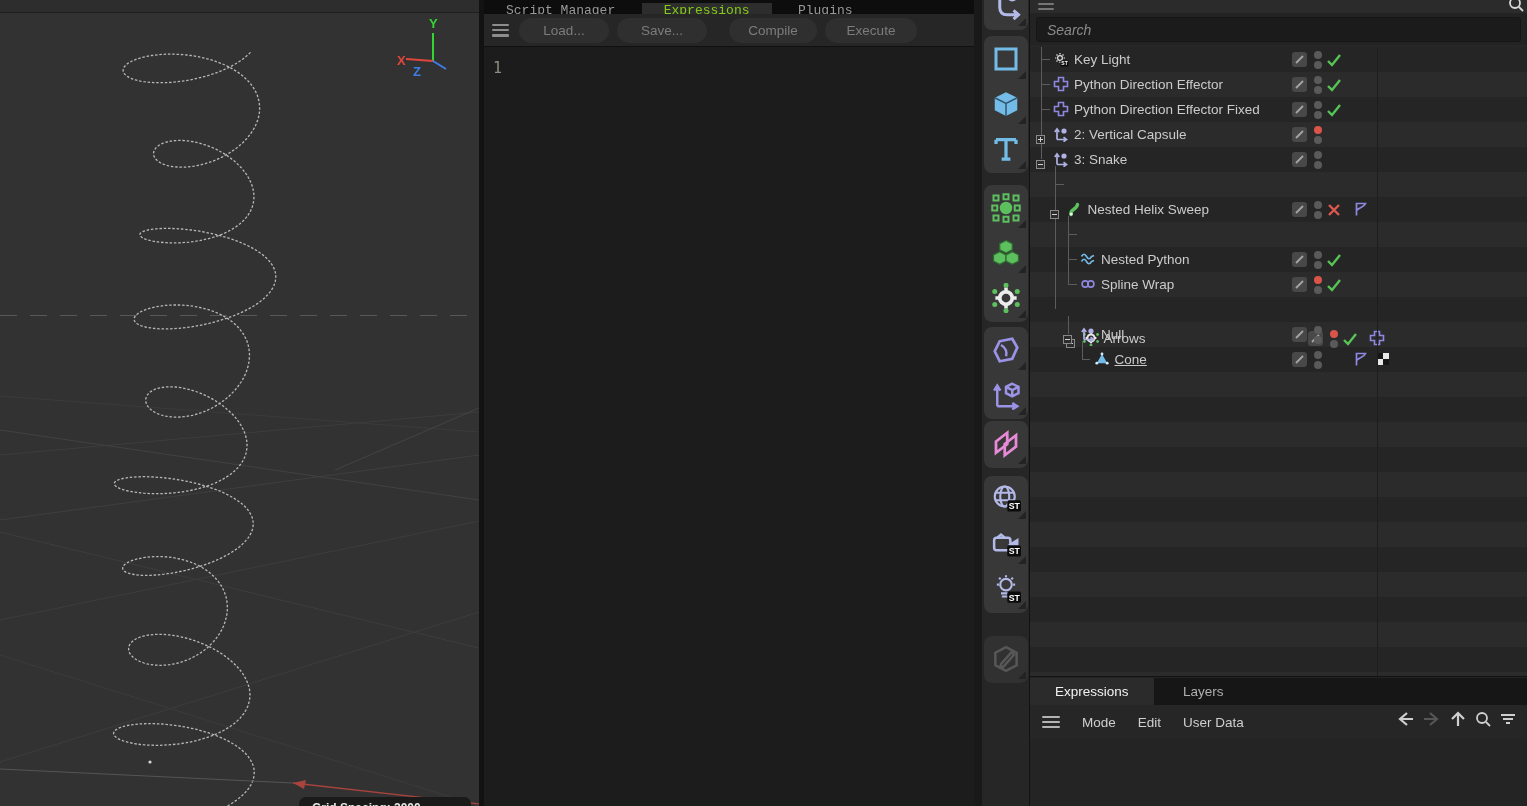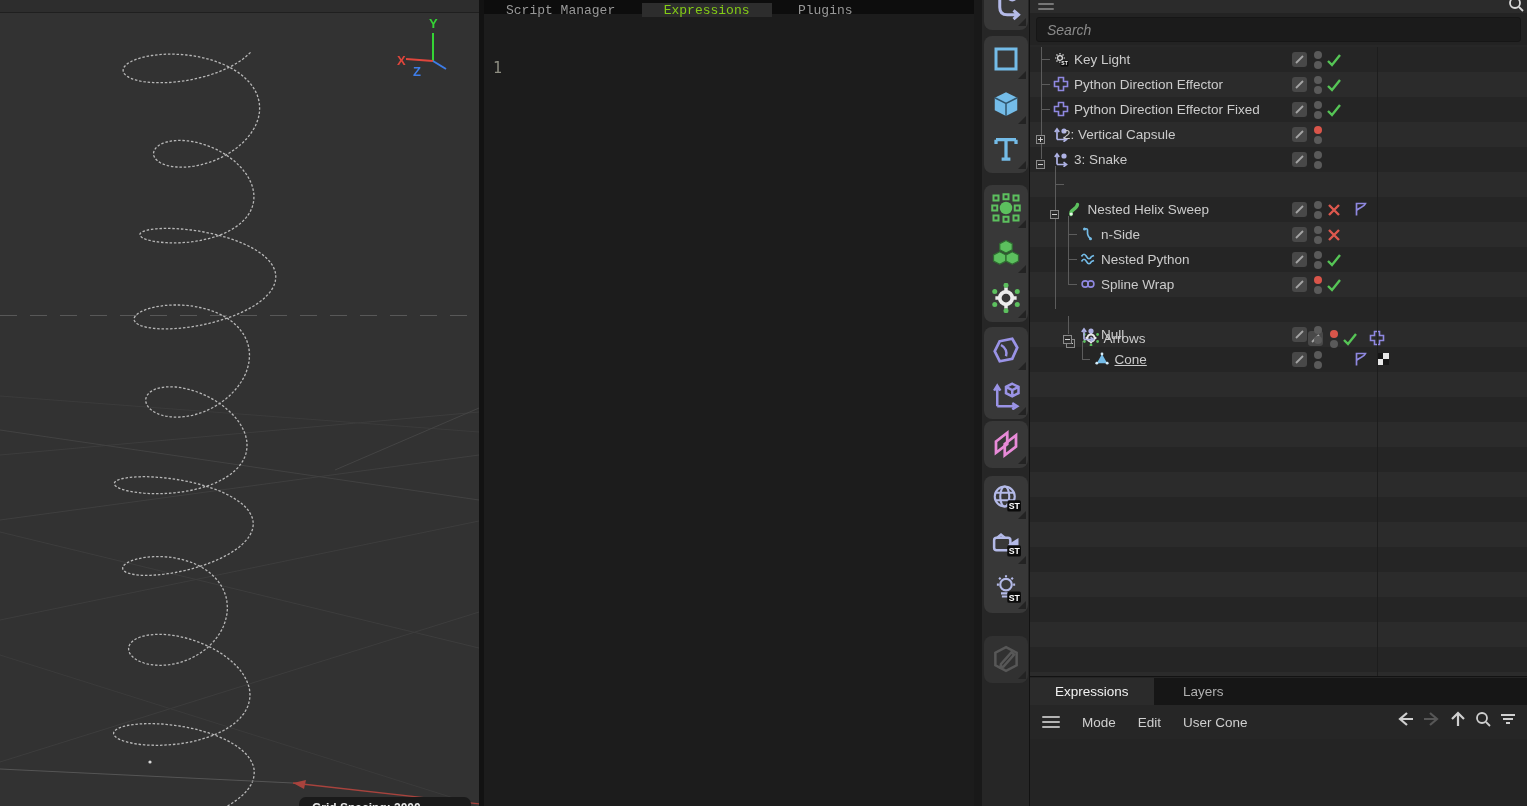--- a/index.html
+++ b/index.html
@@ -122,20 +122,31 @@
   </div>
 
   <div class="vdiv" style="left:479px;width:5px"></div>
 
   <div id="script-panel">
     <div id="sp-tabs">
       <span class="sp-tab">Script Manager</span>
       <span class="sp-tab active">Expressions</span>
       <span class="sp-tab">Plugins</span>
     </div>
+    <div id="sp-toolbar">
+      <div id="sp-burger">
+          <span></span>
+          <span></span>
+          <span></span>
+        </div>
+      <button class="sp-btn b1">Load...</button>
+      <button class="sp-btn b2">Save...</button>
+      <button class="sp-btn b3">Compile</button>
+      <button class="sp-btn b4">Execute</button>
+    </div>
     <div id="sp-editor">
       <div id="sp-linenum">1</div>
     </div>
   </div>
   <div id="sp-gutter"></div>
 
   <div id="toolbar">
       <div class="tb-group" style="top: -17px; height: 47px;">
         <div class="tb-tile">
           <svg width="30" height="30" viewBox="0 0 24 24">
@@ -402,21 +413,21 @@
               <line x1="4.5" y1="2" x2="4.5" y2="7" stroke="#cfcfcf"></line>
             </svg></div>
           <div class="abs" style="left: 23px; top: 4px; width: 16px; height: 16px;"><svg width="16" height="16" viewBox="0 0 16 16">
               <g stroke="#aeb2e4" stroke-width="1.7" fill="none">
                 <path d="M4,13.5 V4 M4,13.5 H12"></path>
                 <path d="M1.8,6 L4,3 L6.2,6" fill="none"></path>
                 <path d="M10.5,11.3 L13.5,13.5 L10.5,15.7" fill="none"></path>
               </g>
               <circle cx="11" cy="5" r="2.6" fill="#aeb2e4"></circle>
             </svg></div>
-          <span class="om-row-label" style="left: 33px;">2: Vertical Capsule</span>
+          <span class="om-row-label" style="left: 44px;">2: Vertical Capsule</span>
           <div class="abs" style="left: 262px; top: 5px; width: 15px; height: 15px; border-radius: 3px; background: rgb(72, 72, 72);"><svg width="15" height="15">
               <line x1="4" y1="11" x2="11" y2="4" stroke="#a5a5a5" stroke-width="1.8"></line>
             </svg></div>
           <div class="abs" style="left: 283px; top: 0px; width: 10px; height: 25px;"><svg width="10" height="25">
               <circle cx="5" cy="8" r="4" fill="#d9554a"></circle>
               <circle cx="5" cy="18" r="4" fill="#5a5a5a"></circle>
             </svg></div>
         </div>
         <div class="abs" style="left: 0px; top: 147px; width: 497px; height: 25px;">
           <div class="abs" style="left: 6px; top: 8px; width: 9px; height: 9px;"><svg width="9" height="9">
@@ -455,38 +466,20 @@
             </svg></div>
           <div class="abs" style="left: 283px; top: 0px; width: 10px; height: 25px;"><svg width="10" height="25">
               <circle cx="5" cy="8" r="4" fill="#5a5a5a"></circle>
               <circle cx="5" cy="18" r="4" fill="#5a5a5a"></circle>
             </svg></div>
           <div class="abs" style="left: 296px; top: 5px; width: 16px; height: 16px;"><svg width="16" height="16">
               <path d="M3,3 L13,13 M13,3 L3,13" stroke="#dd584e" stroke-width="2.4"></path>
             </svg></div>
           <div class="abs" style="left: 323px; top: 4px; width: 16px; height: 16px;"><svg width="16" height="16" viewBox="0 0 16 16">
               <path d="M3.5,14.5 V2.5 H12.5 C11,6.5 6.5,6 3.5,9.5" fill="none" stroke="#8f88e0" stroke-width="1.7"></path>
-            </svg></div>
-        </div>
-        <div class="abs" style="left: 0px; top: 222px; width: 497px; height: 25px;">
-          <div class="abs" style="left: 50px; top: 4px; width: 16px; height: 16px;"><svg width="16" height="16" viewBox="0 0 16 16">
-              <path d="M4.5,3 C11,1.5 4,8 10.5,12.5" fill="none" stroke="#74bce8" stroke-width="1.7"></path>
-              <circle cx="4.5" cy="3" r="1.5" fill="#74bce8"></circle>
-              <circle cx="10.5" cy="12.8" r="1.5" fill="#74bce8"></circle>
-            </svg></div>
-          <span class="om-row-label" style="left: 71px;">n-Side</span>
-          <div class="abs" style="left: 262px; top: 5px; width: 15px; height: 15px; border-radius: 3px; background: rgb(72, 72, 72);"><svg width="15" height="15">
-              <line x1="4" y1="11" x2="11" y2="4" stroke="#a5a5a5" stroke-width="1.8"></line>
-            </svg></div>
-          <div class="abs" style="left: 283px; top: 0px; width: 10px; height: 25px;"><svg width="10" height="25">
-              <circle cx="5" cy="8" r="4" fill="#5a5a5a"></circle>
-              <circle cx="5" cy="18" r="4" fill="#5a5a5a"></circle>
-            </svg></div>
-          <div class="abs" style="left: 296px; top: 5px; width: 16px; height: 16px;"><svg width="16" height="16">
-              <path d="M3,3 L13,13 M13,3 L3,13" stroke="#dd584e" stroke-width="2.4"></path>
             </svg></div>
         </div>
         <div class="abs" style="left: 0px; top: 247px; width: 497px; height: 25px;">
           <div class="abs" style="left: 50px; top: 4px; width: 16px; height: 16px;"><svg width="16" height="16" viewBox="0 0 16 16">
               <g stroke="#74bce8" stroke-width="1.6" fill="none">
                 <path d="M1.5,5.5 q2.5,-4.5 5,0 t5,0 M11.5,5.5 l2.5,-1"></path>
                 <path d="M1.5,10.5 q2.5,-4.5 5,0 t5,0 M11.5,10.5 l2.5,-1"></path>
               </g>
             </svg></div>
           <span class="om-row-label" style="left: 71px;">Nested Python</span>
@@ -628,21 +621,21 @@
       <span class="attr-tab">Layers</span>
     </div>
     <div id="attr-menu">
       <div id="attr-burger">
           <span></span>
           <span></span>
           <span></span>
         </div>
       <span class="attr-menu-item">Mode</span>
       <span class="attr-menu-item">Edit</span>
-      <span class="attr-menu-item">User Cone</span>
+      <span class="attr-menu-item">User Data</span>
     </div>
     <div id="attr-icons">
       <svg width="20" height="18" viewBox="0 0 20 18">
           <path d="M12,3 L5,9 L12,15 M5,9 H18" stroke="#cfcfcf" stroke-width="2.2" fill="none"></path>
         </svg>
       <svg width="20" height="18" viewBox="0 0 20 18">
           <path d="M8,3 L15,9 L8,15 M15,9 H2" stroke="#565656" stroke-width="2.2" fill="none"></path>
         </svg>
       <svg width="18" height="18" viewBox="0 0 18 18">
           <path d="M3,9 L9,3 L15,9 M9,3 V16" stroke="#cfcfcf" stroke-width="2.2" fill="none"></path>

